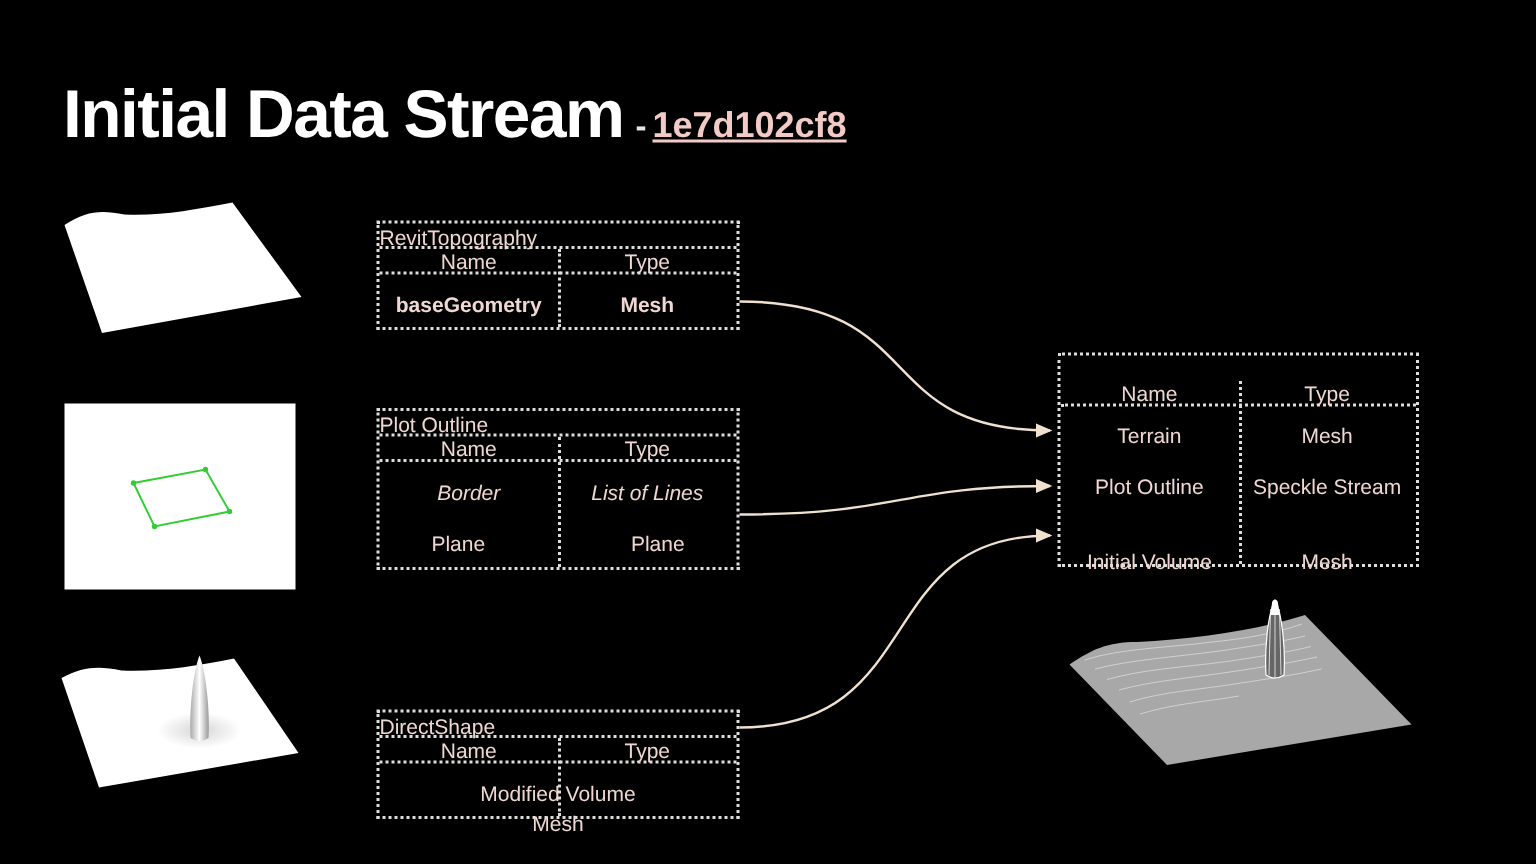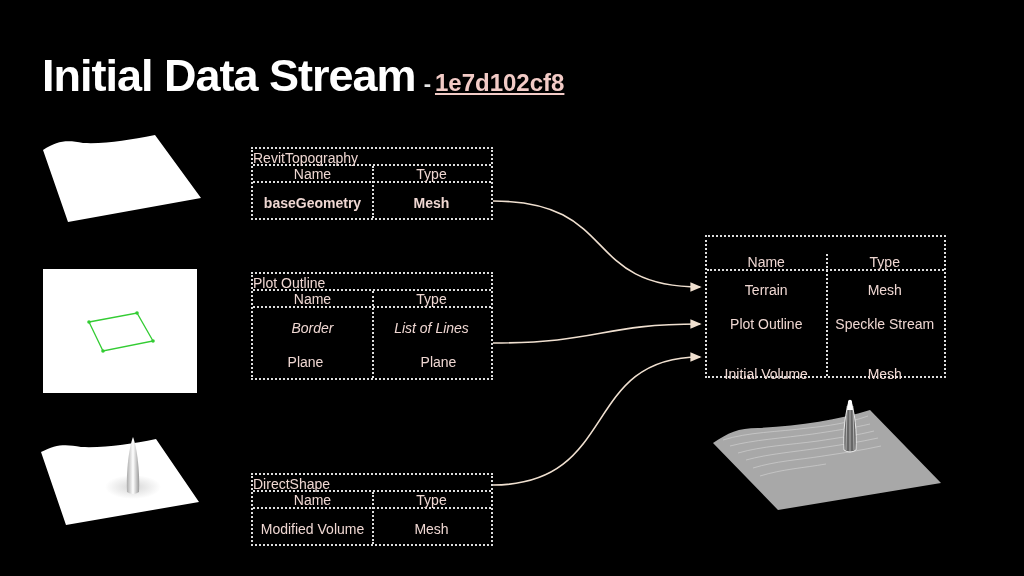--- a/index.html
+++ b/index.html
@@ -124,21 +124,21 @@
 </div>
 
 <div class="tbl" style="left:251px;top:432px;width:242px;height:73px;margin-top:41px;">
   <div class="t-title">DirectShape</div>
   <div class="t-head">
     <div>Name</div>
     <div>Type</div>
   </div>
   <div class="t-vdiv"></div>
   <div class="t-body">
-    <div class="t-row" style="top:10px;">
+    <div class="t-row" style="top:10px;flex-direction:column;">
       <div>Modified Volume</div>
       <div>Mesh</div>
     </div>
   </div>
 </div>
 
 <div class="tbl" style="left:705px;top:235px;width:241px;height:143px;">
   <div class="t-head">
     <div>Name</div>
     <div>Type</div>

